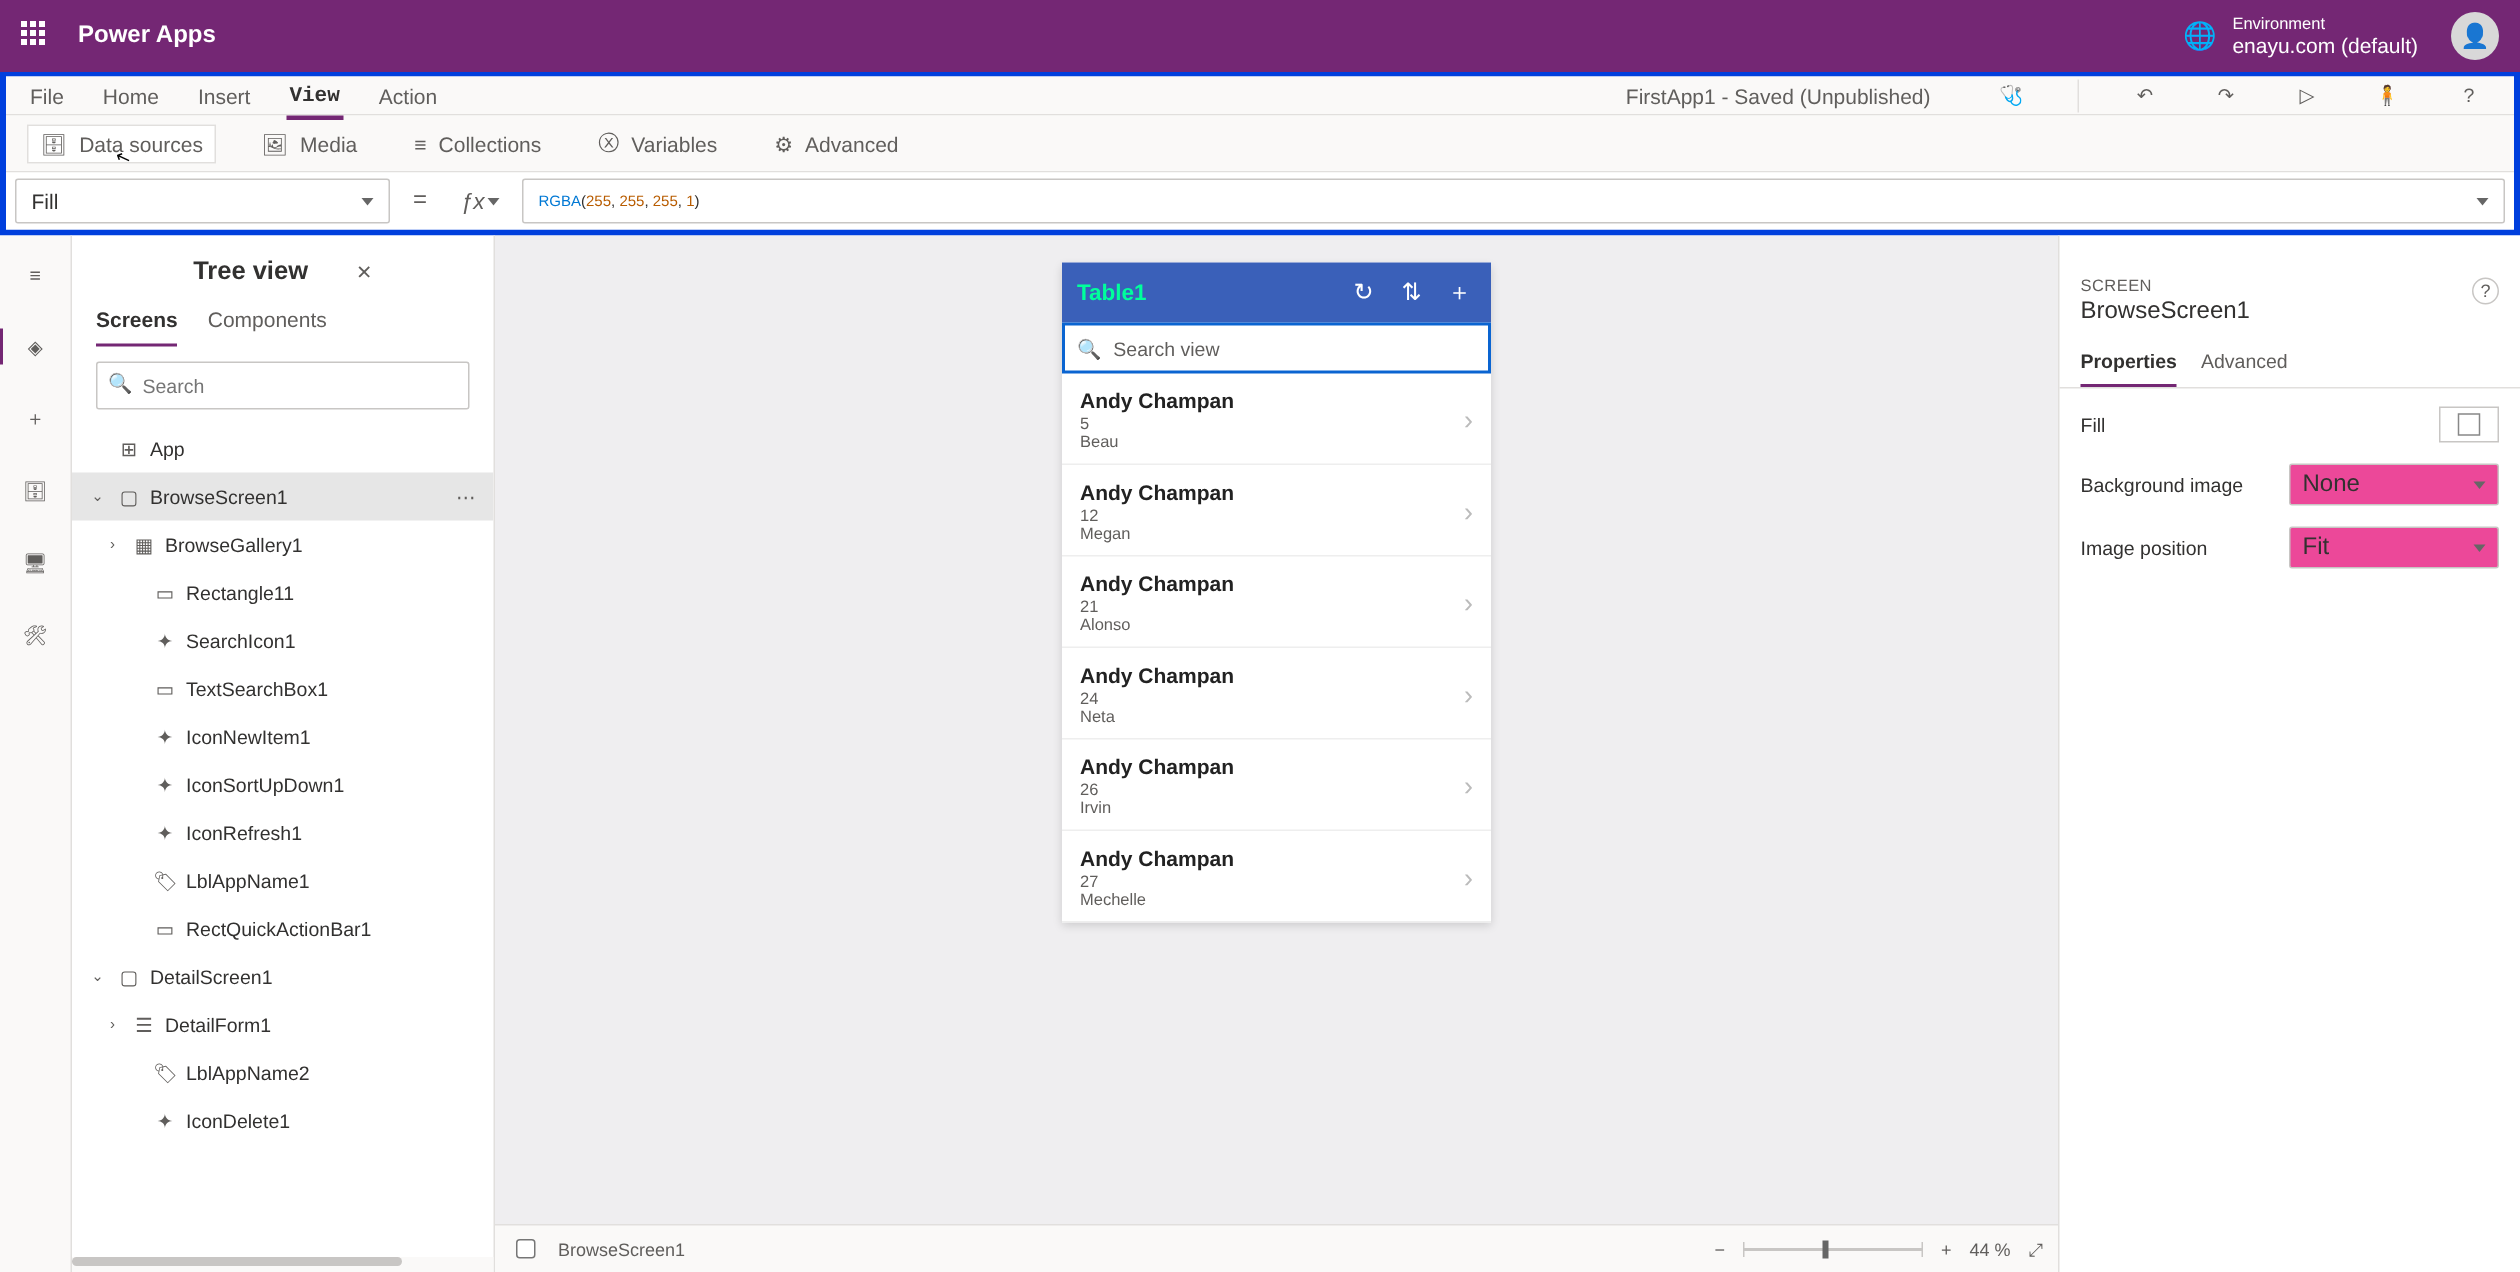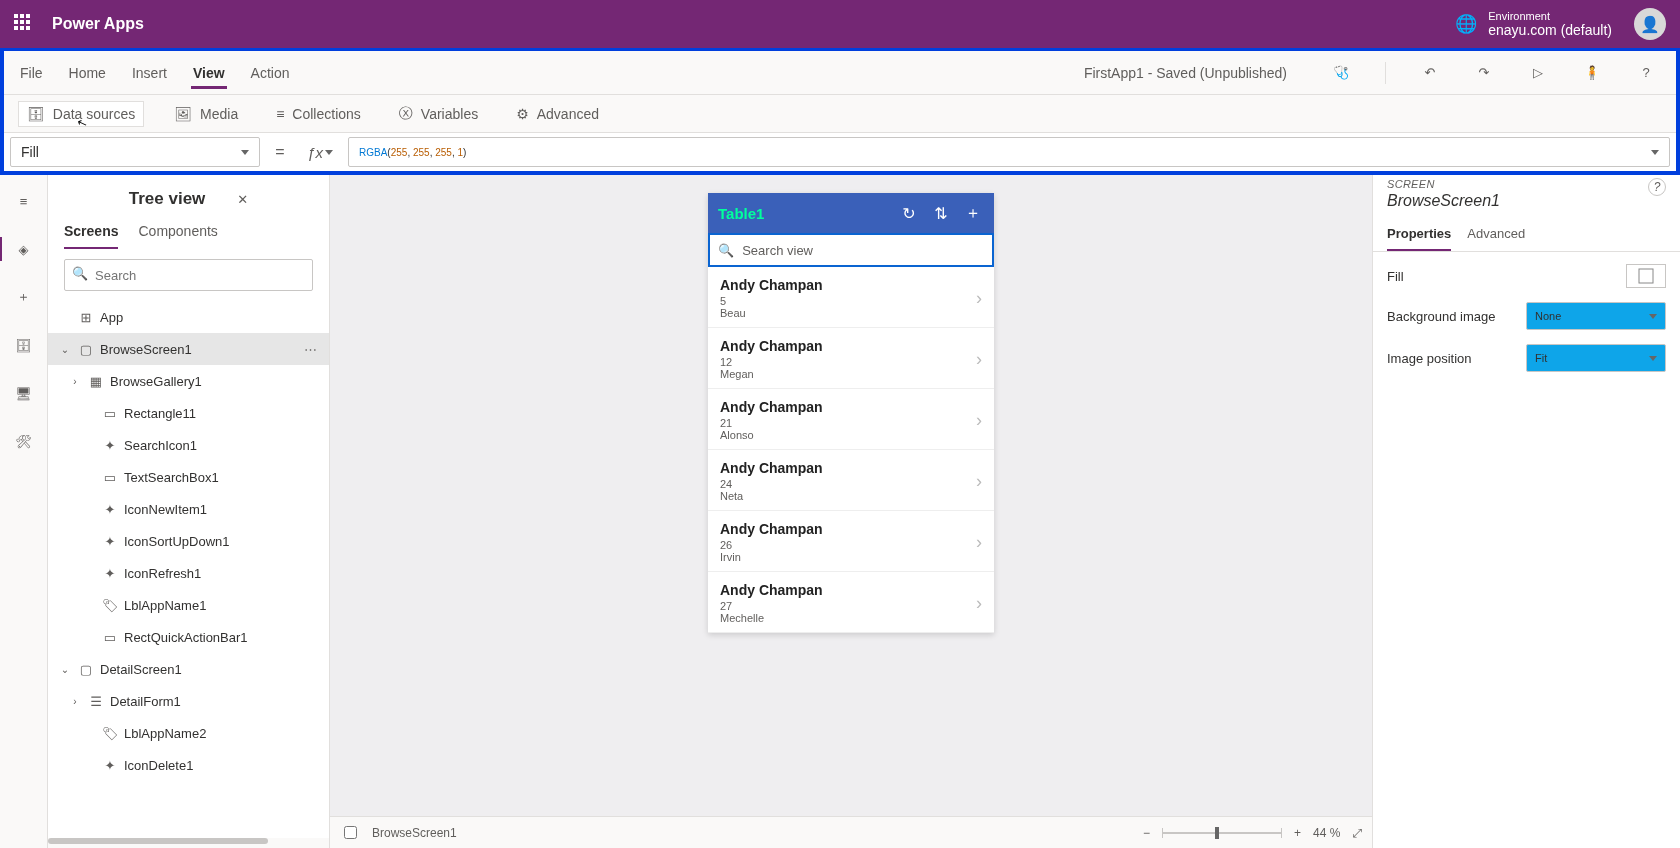--- a/index.html
+++ b/index.html
@@ -30,23 +30,23 @@
   .env-icon{font-size:18px;}
   .env-text{display:flex;flex-direction:column;line-height:1.15;}
   .env-label{font-size:11px;}
   .env-name{font-size:14px;}
   .avatar{width:32px;height:32px;border-radius:50%;background:#d8d8d8;display:flex;align-items:center;justify-content:center;color:#888;font-size:16px;}
 
   
   .ribbon-zone{border:4px solid var(--blue-box);border-top-width:3px;flex:none;}
 
   
-  .menubar{height:44px;background:#faf9f8;display:flex;align-items:center;padding:0 14px;gap:22px;border-bottom:1px solid var(--border);}
+  .menubar{height:26px;background:#faf9f8;display:flex;align-items:center;padding:0 14px;gap:22px;border-bottom:1px solid var(--border);}
   .menu-item{font-size:14px;color:var(--muted);padding:6px 2px;position:relative;cursor:pointer;}
-  .menu-item.active{color:var(--text);font-weight:600;}
+  .menu-item.active{color:var(--text);font-weight:600;font-family:Liberation Mono, monospace;}
   .menu-item.active::after{content:"";position:absolute;left:0;right:0;bottom:-2px;height:3px;background:var(--purple);}
   .menubar-spacer{flex:1;}
   .doc-title{color:var(--muted);font-size:14px;margin-right:16px;}
   .icon-btn{width:32px;height:32px;display:flex;align-items:center;justify-content:center;color:var(--muted);cursor:pointer;border-radius:2px;}
   .vsep{width:1px;height:22px;background:var(--border);margin:0 6px;}
 
   
   .subribbon{height:38px;background:#faf9f8;display:flex;align-items:center;padding:0 14px;gap:22px;border-bottom:1px solid var(--border);}
   .sub-item{display:flex;align-items:center;gap:8px;color:var(--muted);font-size:14px;padding:4px 8px;cursor:pointer;position:relative;}
   .sub-item.selected{background:#fff;border:1px solid var(--border);}
@@ -112,30 +112,30 @@
   .zoom-track{width:120px;height:2px;background:#c8c6c4;position:relative;}
   .zoom-track::before,.zoom-track::after{content:"";position:absolute;top:-4px;width:1px;height:10px;background:#c8c6c4;}
   .zoom-track::before{left:0;}
   .zoom-track::after{right:0;}
   .zoom-thumb{position:absolute;top:-5px;width:4px;height:12px;background:#666;left:44%;}
   .canvas-hscroll{height:10px;background:#faf9f8;}
   .canvas-hscroll-thumb{height:6px;width:220px;background:#c8c6c4;border-radius:3px;margin-left:0;}
 
   
   .proppanel{width:308px;background:#fff;border-left:1px solid var(--border);display:flex;flex-direction:column;}
-  .prop-head{padding:3px 14px 0 14px;font-style:italic;}
+  .prop-head{padding:28px 14px 0 14px;}
   .prop-cat{font-size:11px;color:var(--muted);text-transform:uppercase;letter-spacing:.3px;}
   .prop-name{font-size:16px;margin-top:2px;}
   .prop-help{float:right;color:var(--muted);border:1px solid #c8c6c4;border-radius:50%;width:18px;height:18px;display:flex;align-items:center;justify-content:center;font-size:12px;}
   .prop-tabs{display:flex;gap:16px;padding:8px 14px 0 14px;border-bottom:1px solid var(--border);}
   .prop-tab{padding:8px 0;font-size:13px;color:var(--muted);cursor:pointer;}
   .prop-tab.active{color:var(--text);font-weight:600;border-bottom:2px solid var(--purple);}
   .prop-body{padding:12px 14px;display:flex;flex-direction:column;gap:14px;}
   .prop-row{display:flex;align-items:center;justify-content:space-between;font-size:13px;}
-  .prop-select-small{border:1px solid #c8c6c4;height:28px;display:flex;align-items:center;justify-content:space-between;padding:0 8px;width:140px;border-radius:2px;font-size:11px;background:#0ea5e9;}
+  .prop-select-small{border:1px solid #c8c6c4;height:28px;display:flex;align-items:center;justify-content:space-between;padding:0 8px;width:140px;border-radius:2px;font-size:16px;background:#ec4899;}
   .color-chip{width:40px;height:24px;border:1px solid #c8c6c4;background:#fff;display:flex;align-items:center;justify-content:center;}
   .color-chip svg{width:16px;height:16px;}
 
   .chevron-down{display:inline-block;width:0;height:0;border-left:4px solid transparent;border-right:4px solid transparent;border-top:5px solid #666;}
 </style>
 </head>
 <body>
 
 <div class="topbar">
   <div class="waffle">

